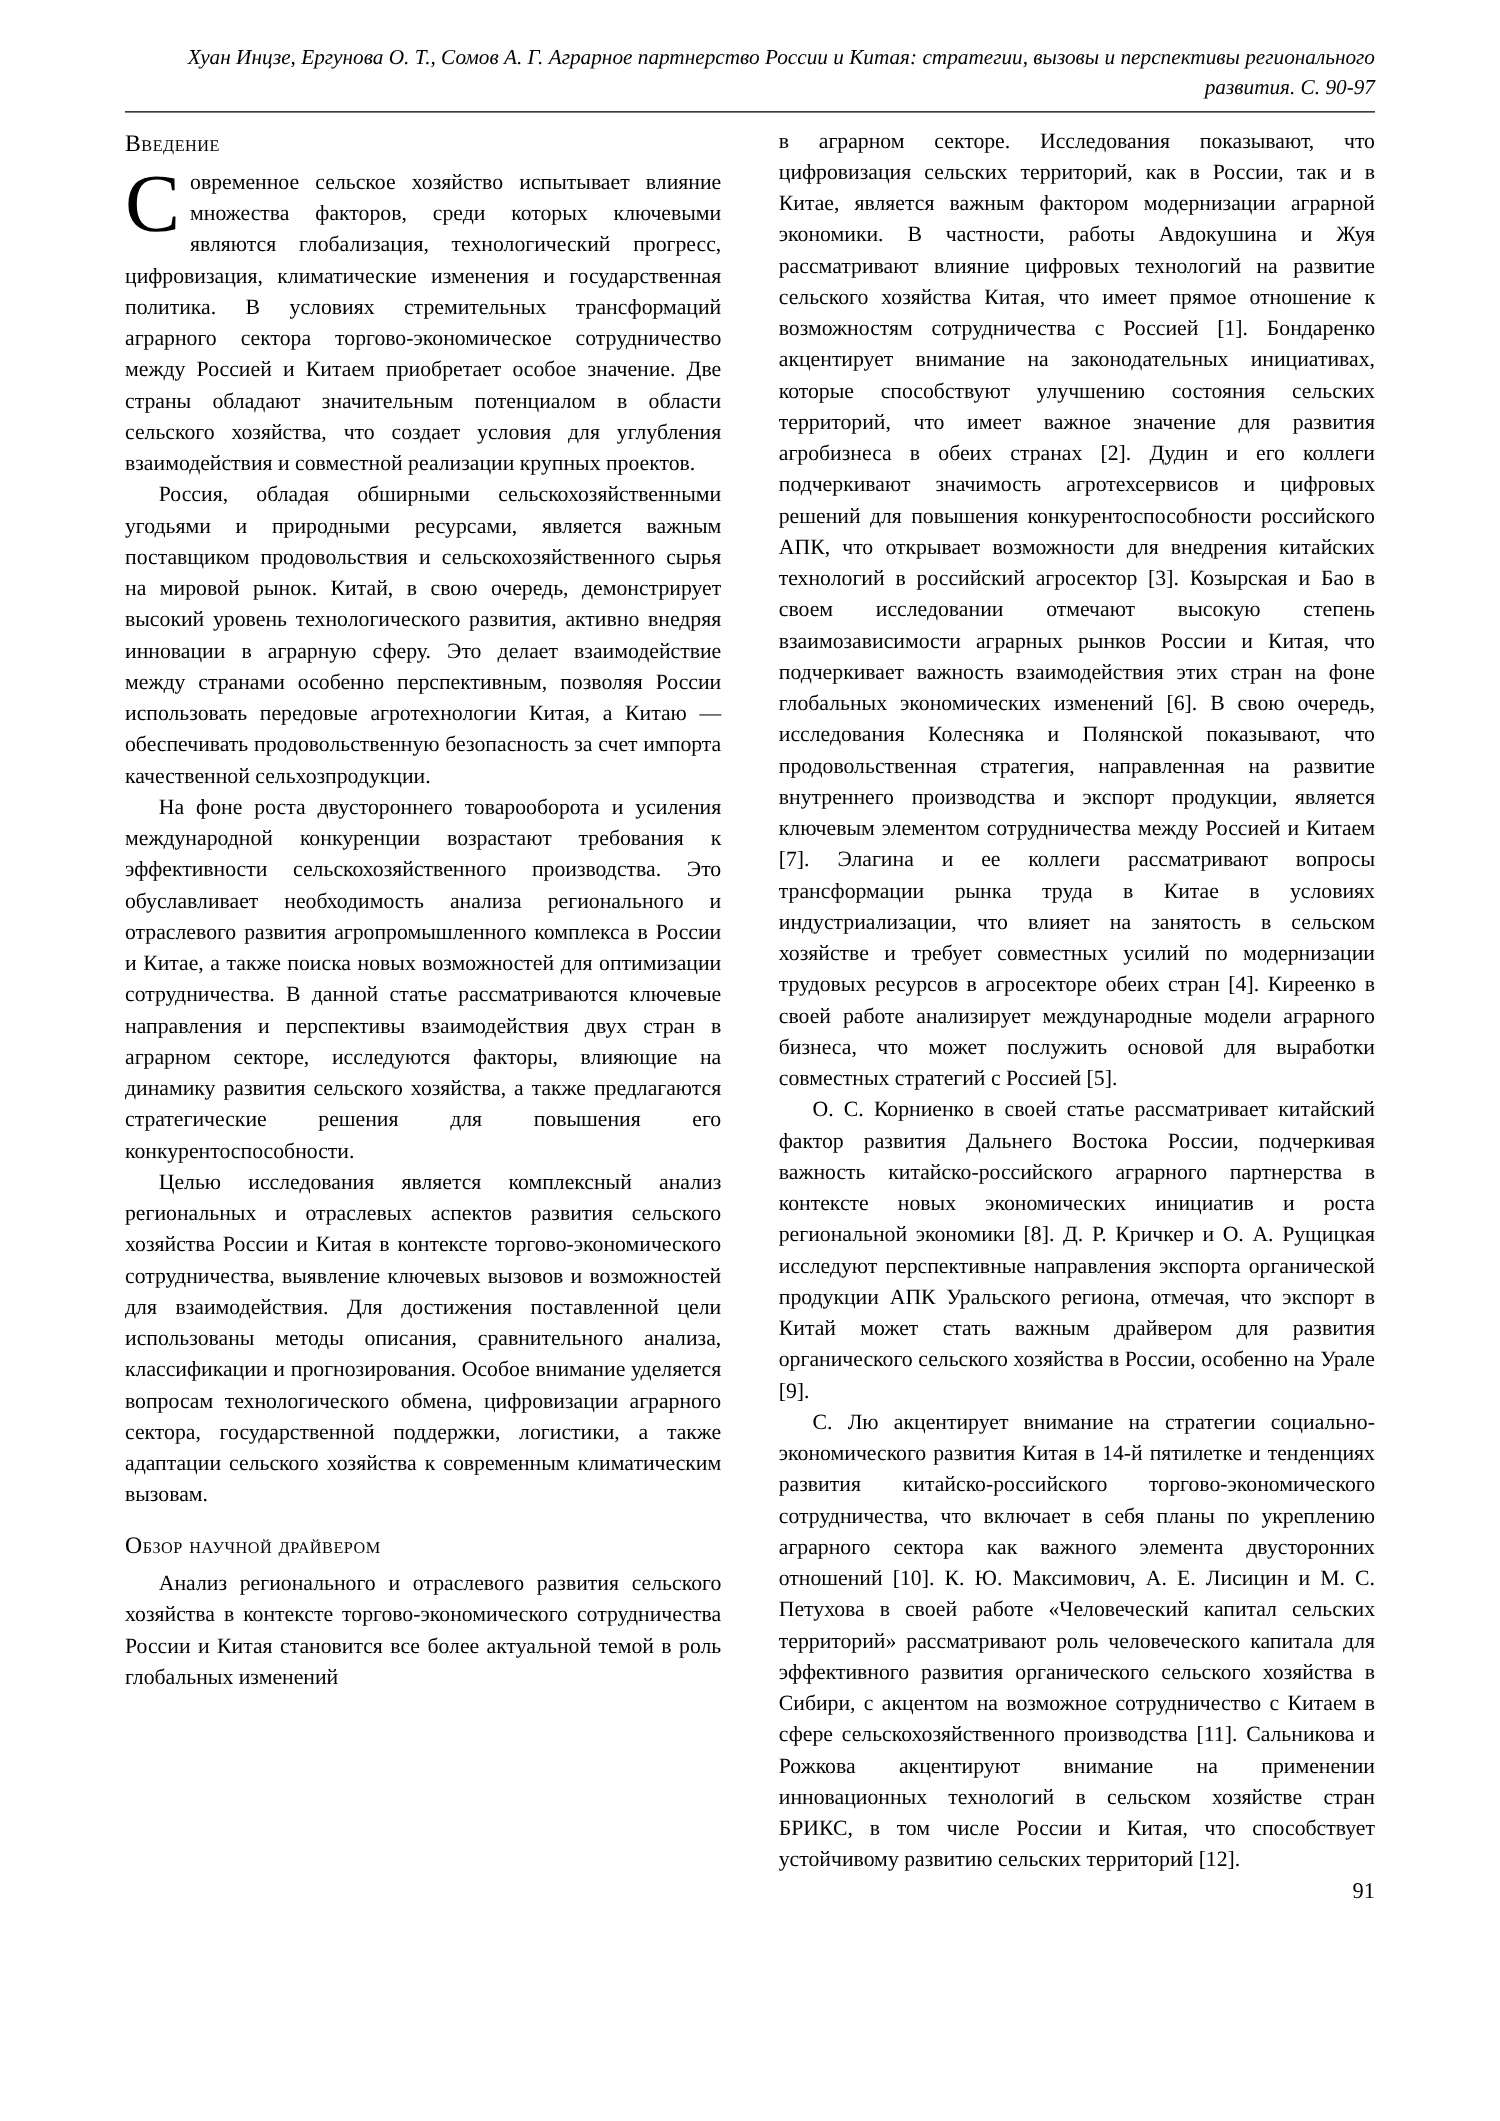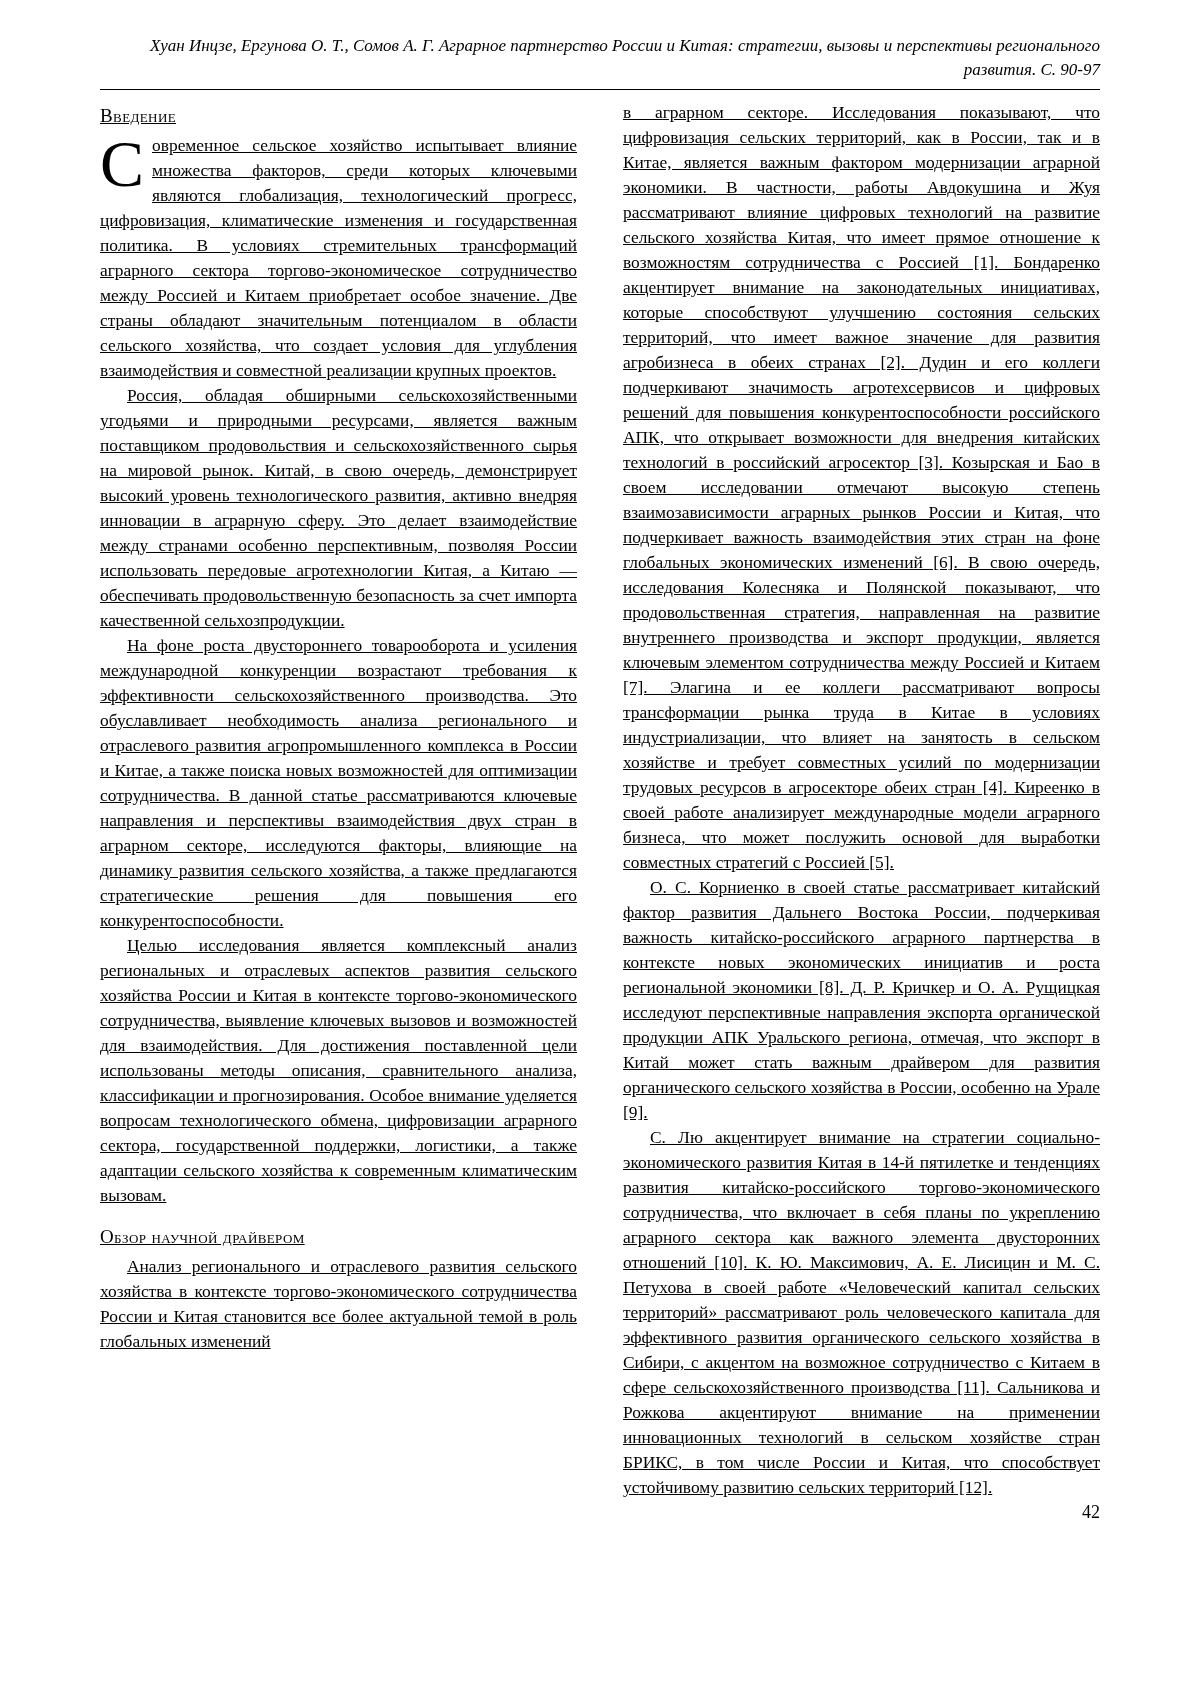--- a/index.html
+++ b/index.html
@@ -27,21 +27,20 @@
   }
   .head-rule {
     border: none;
     border-top: 1.6px solid #000;
     margin-top: 7px;
   }
   .columns {
     display: flex;
     gap: 46px;
     margin-top: 10px;
-    text-decoration: underline;
   }
   .col {
     width: 485px;
     font-size: 17.4px;
     line-height: 25px;
     text-align: justify;
     hyphens: auto;
     -webkit-hyphens: auto;
   }
   .section-heading {
@@ -97,13 +96,13 @@
 
     <div class="col">
       <p class="no-indent">в аграрном секторе. Исследования показывают, что цифровизация сельских территорий, как в России, так и в Китае, является важным фактором модернизации аграрной экономики. В частности, работы Авдокушина и Жуя рассматривают влияние цифровых технологий на развитие сельского хозяйства Китая, что имеет прямое отношение к возможностям сотрудничества с Россией [1]. Бондаренко акцентирует внимание на законодательных инициативах, которые способствуют улучшению состояния сельских территорий, что имеет важное значение для развития агробизнеса в обеих странах [2]. Дудин и его коллеги подчеркивают значимость агротехсервисов и цифровых решений для повышения конкурентоспособности российского АПК, что открывает возможности для внедрения китайских технологий в российский агросектор [3]. Козырская и Бао в своем исследовании отмечают высокую степень взаимозависимости аграрных рынков России и Китая, что подчеркивает важность взаимодействия этих стран на фоне глобальных экономических изменений [6]. В свою очередь, исследования Колесняка и Полянской показывают, что продовольственная стратегия, направленная на развитие внутреннего производства и экспорт продукции, является ключевым элементом сотрудничества между Россией и Китаем [7]. Элагина и ее коллеги рассматривают вопросы трансформации рынка труда в Китае в условиях индустриализации, что влияет на занятость в сельском хозяйстве и требует совместных усилий по модернизации трудовых ресурсов в агросекторе обеих стран [4]. Киреенко в своей работе анализирует международные модели аграрного бизнеса, что может послужить основой для выработки совместных стратегий с Россией [5].</p>
       <p>О. С. Корниенко в своей статье рассматривает китайский фактор развития Дальнего Востока России, подчеркивая важность китайско-российского аграрного партнерства в контексте новых экономических инициатив и роста региональной экономики [8]. Д. Р. Кричкер и О. А. Рущицкая исследуют перспективные направления экспорта органической продукции АПК Уральского региона, отмечая, что экспорт в Китай может стать важным драйвером для развития органического сельского хозяйства в России, особенно на Урале [9].</p>
       <p>С. Лю акцентирует внимание на стратегии социально-экономического развития Китая в 14-й пятилетке и тенденциях развития китайско-российского торгово-экономического сотрудничества, что включает в себя планы по укреплению аграрного сектора как важного элемента двусторонних отношений [10]. К. Ю. Максимович, А. Е. Лисицин и М. С. Петухова в своей работе «Человеческий капитал сельских территорий» рассматривают роль человеческого капитала для эффективного развития органического сельского хозяйства в Сибири, с акцентом на возможное сотрудничество с Китаем в сфере сельскохозяйственного производства [11]. Сальникова и Рожкова акцентируют внимание на применении инновационных технологий в сельском хозяйстве стран БРИКС, в том числе России и Китая, что способствует устойчивому развитию сельских территорий [12].</p>
     </div>
 
   </div>
 </div>
 
-<div class="page-number">42</div>
+<div class="page-number">91</div>
 
 </body></html>

